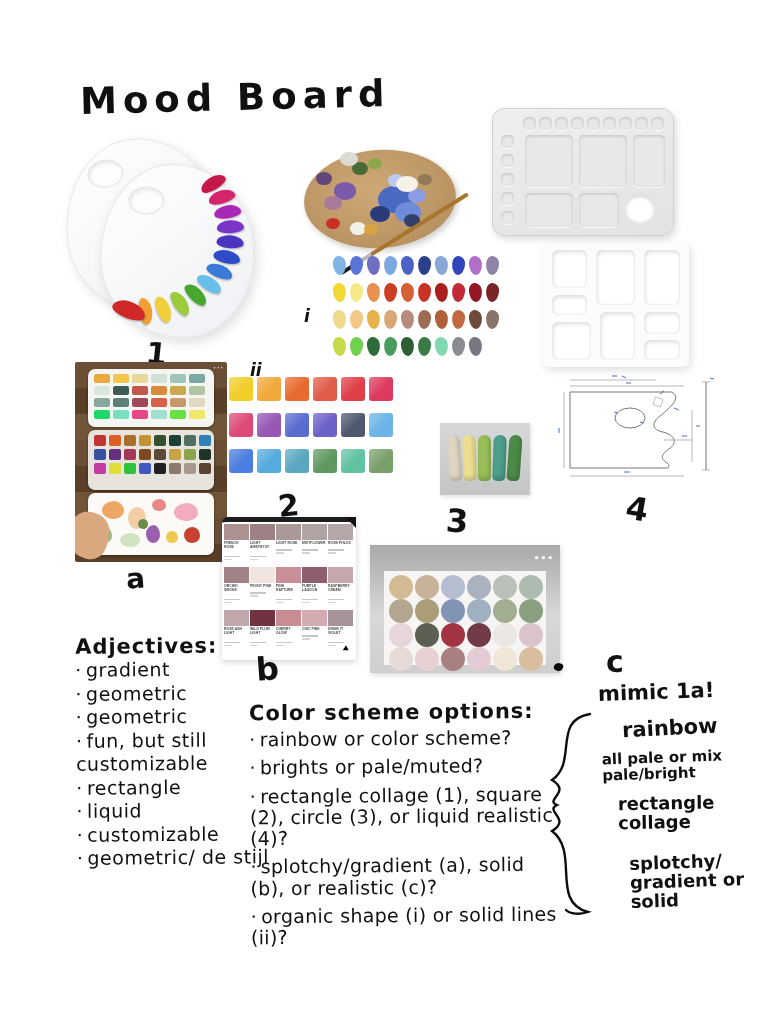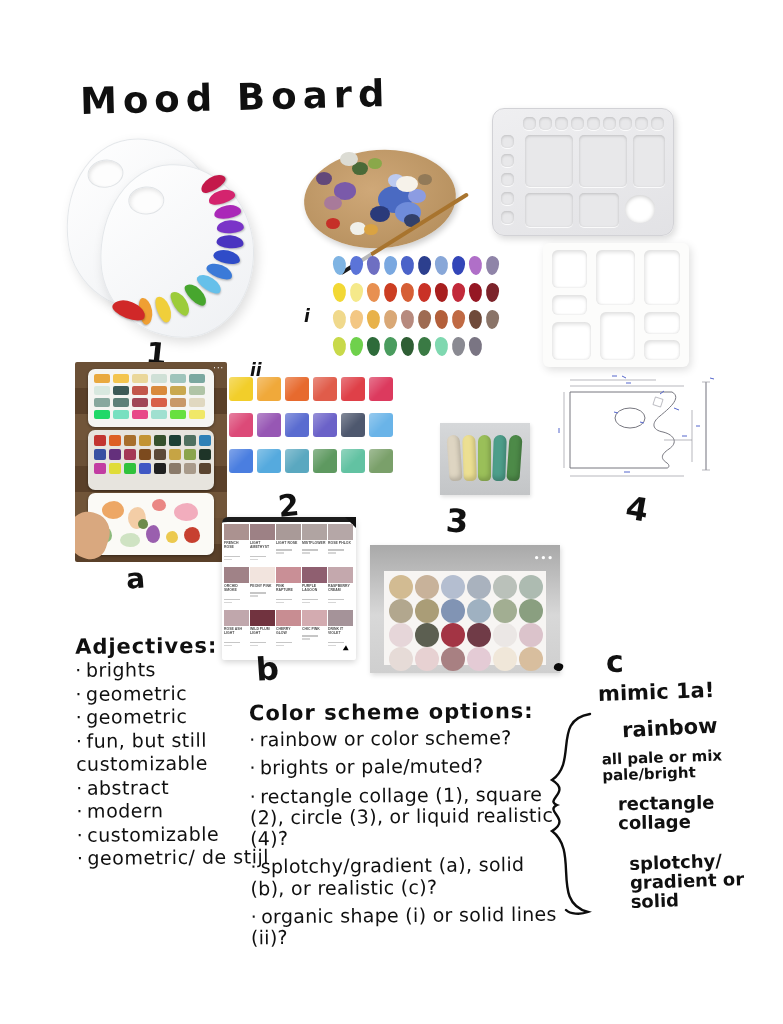--- a/index.html
+++ b/index.html
@@ -553,26 +553,26 @@
     </div>
     <div class="ink-blob"></div>
   </div>
 
   <div class="abs mark" style="left:606px;top:644px;font-size:30px;transform:rotate(-2deg);">c</div>
   <div class="abs hand mimic">mimic 1a!</div>
 
   <div class="abs hand adjectives">
     <div class="adj-head">Adjectives:</div>
     <div id="adj-list">
-        <div class="adj-line"><span class="bullet">·</span><span>brights</span></div>
+        <div class="adj-line"><span class="bullet">·</span><span>gradient</span></div>
         <div class="adj-line"><span class="bullet">·</span><span>geometric</span></div>
         <div class="adj-line"><span class="bullet">·</span><span>geometric</span></div>
         <div class="adj-line"><span class="bullet">·</span><span>fun, but still customizable</span></div>
-        <div class="adj-line"><span class="bullet">·</span><span>abstract</span></div>
-        <div class="adj-line"><span class="bullet">·</span><span>modern</span></div>
+        <div class="adj-line"><span class="bullet">·</span><span>rectangle</span></div>
+        <div class="adj-line"><span class="bullet">·</span><span>liquid</span></div>
         <div class="adj-line"><span class="bullet">·</span><span>customizable</span></div>
         <div class="adj-line"><span class="bullet">·</span><span>geometric/ de stijl</span></div>
       </div>
   </div>
 
   <div class="abs hand scheme">
     <div class="scheme-head">Color scheme options:</div>
     <div id="scheme-list">
         <div class="scheme-line"><span class="bullet">·</span><span>rainbow or color scheme?</span></div>
         <div class="scheme-line"><span class="bullet">·</span><span>brights or pale/muted?</span></div>

